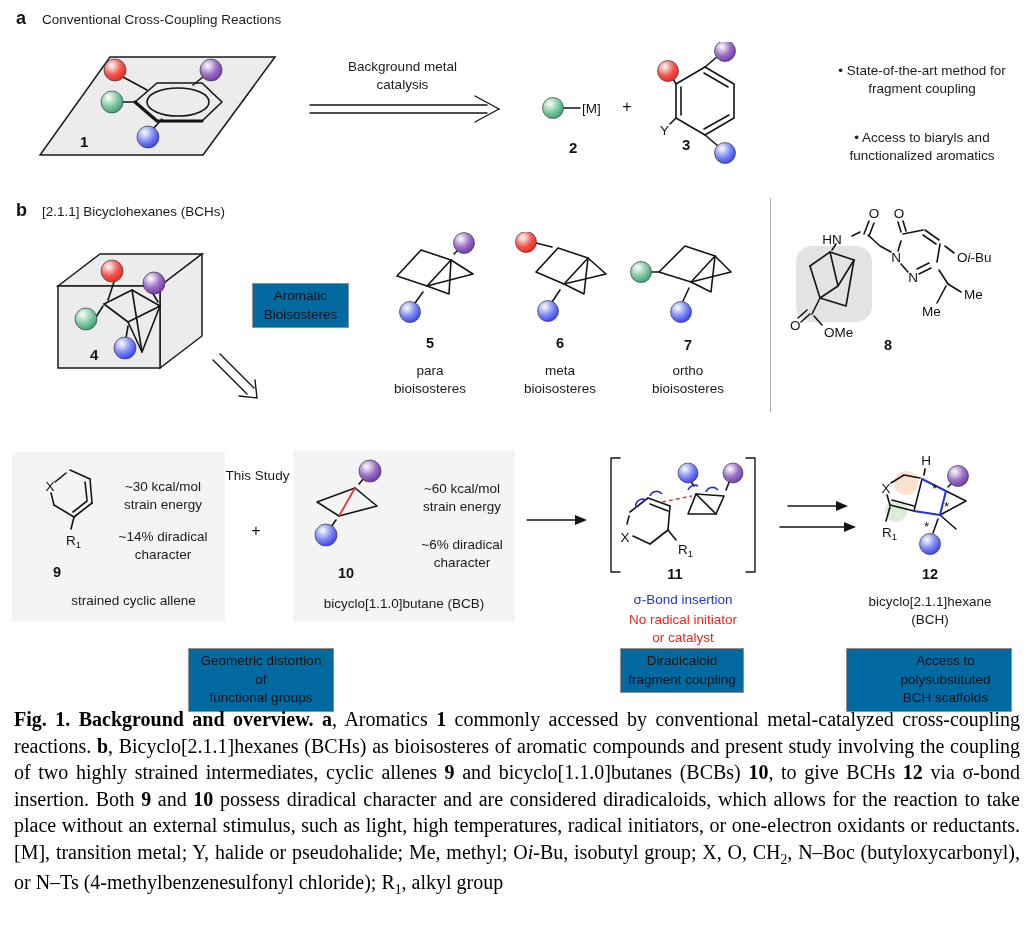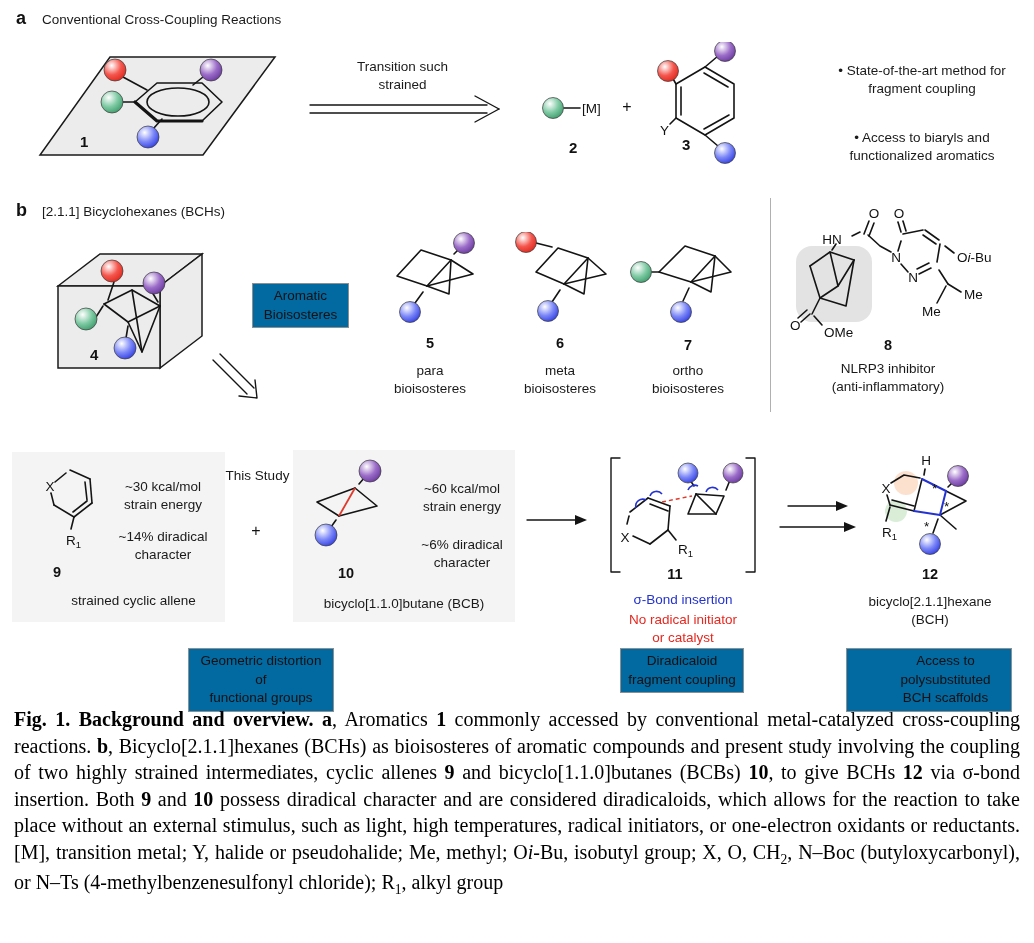--- a/index.html
+++ b/index.html
@@ -71,22 +71,22 @@
       <path d="M118,84 L127,74"></path>
     </g>
     <circle cx="80" cy="25" r="11" class="ball" fill="url(#gRed)"></circle>
     <circle cx="176" cy="25" r="11" class="ball" fill="url(#gPurple)"></circle>
     <circle cx="77" cy="57" r="11" class="ball" fill="url(#gGreen)"></circle>
     <circle cx="113" cy="92" r="11" class="ball" fill="url(#gBlue)"></circle>
     <text x="45" y="102" class="num-t">1</text>
   </svg>
 
   <div class="abs lbl" style="left:330px;top:58px;width:145px;">
-    <div>Transition such</div>
-    <div>strained</div>
+    <div>Background metal</div>
+    <div>catalysis</div>
   </div>
   <svg class="abs" style="left:305px;top:94px;" width="200" height="30">
     <g class="skel2">
       <path d="M5,11 L182,11"></path>
         <path d="M5,19 L182,19"></path>
       <path d="M170,2 L194,15"></path>
         <path d="M170,28 L194,15"></path>
     </g>
   </svg>
 
@@ -257,24 +257,20 @@
     <text x="111" y="12" text-anchor="middle">O</text>
     <text x="108" y="56" text-anchor="middle">N</text>
     <text x="125" y="76" text-anchor="middle">N</text>
     <text x="169" y="56"><tspan>O</tspan><tspan font-style="italic">i</tspan><tspan>-Bu</tspan></text>
     <text x="176" y="93">Me</text>
     <text x="134" y="110">Me</text>
     <text x="36" y="131">OMe</text>
     <text x="2" y="124">O</text>
   </svg>
   <div class="abs num" style="left:858px;top:337px;width:60px;">8</div>
-  <div class="abs lbl" style="left:798px;top:360px;width:180px;">
-    <div>NLRP3 inhibitor</div>
-    <div>(anti-inflammatory)</div>
-  </div>
 
   <div class="abs graybox" style="left:12px;top:452px;width:213px;height:170px;">
     <svg class="abs" style="left:12px;top:5px;" width="110" height="110">
       <g class="skel">
         <path d="M31,25 L42,16"></path>
         <path d="M46,13 L66,22"></path>
         <path d="M66,22 L68,46"></path>
           <path d="M61,25 L63,43"></path>
         <path d="M68,46 L50,60"></path>
           <path d="M63,44 L49,55"></path>

